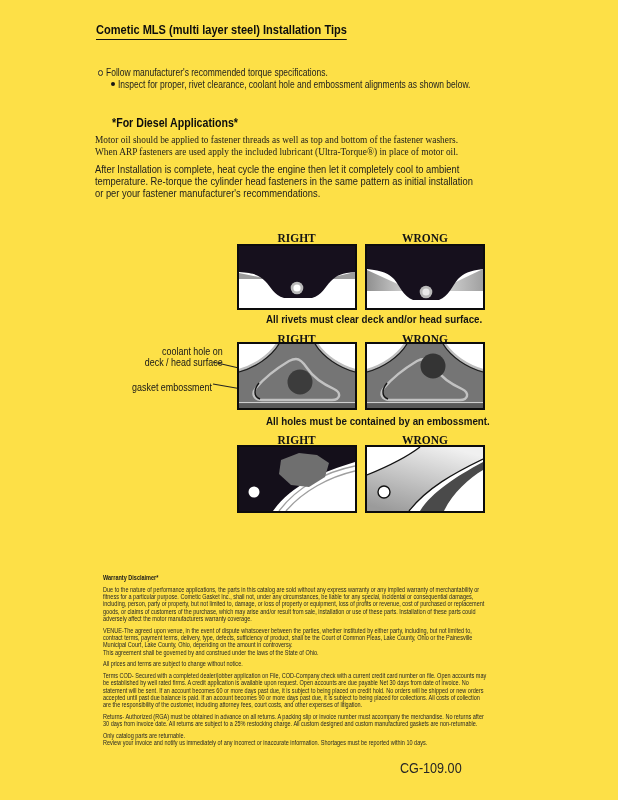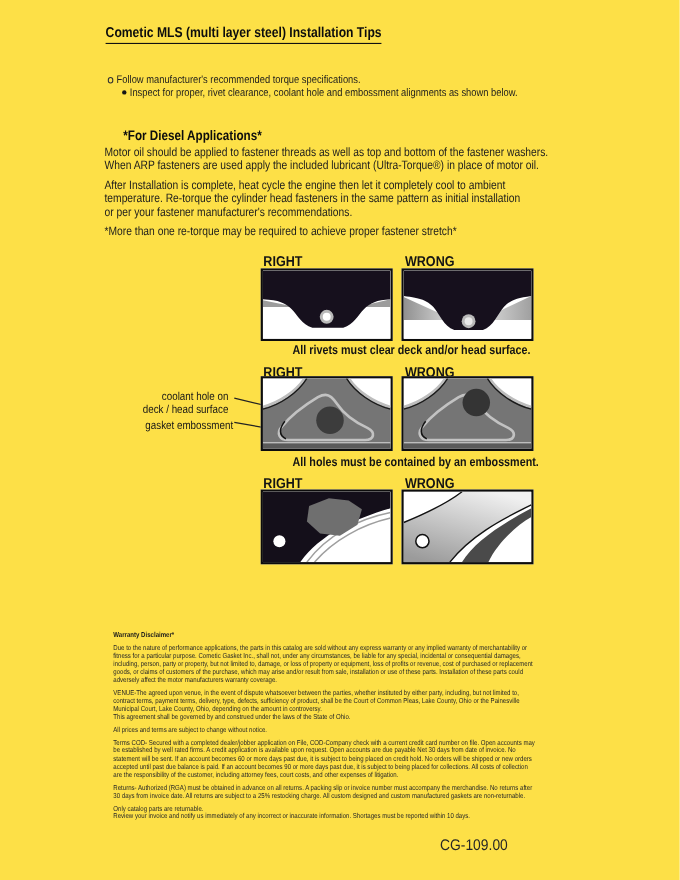--- a/index.html
+++ b/index.html
@@ -17,25 +17,25 @@
 
   .bullets{left:98px;top:45px;font-size:10px;line-height:11.9px;margin-top:22px;}
   .row{display:flex;align-items:flex-start;}
   .row .txt{white-space:nowrap;transform:scaleX(0.85);transform-origin:0 0;}
   .sub{padding-left:13px;}
   .marker-open{width:3.2px;height:3.2px;border:1px solid #333;border-radius:50%;margin:3.4px 3px 0 0;flex:none;}
   .marker-dot{width:4px;height:4px;background:#151515;border-radius:50%;margin:3.4px 3px 0 0;flex:none;}
 
   .h-diesel{left:95px;top:116px;font-size:12.5px;font-weight:bold;color:#0d0d0d;margin-left:17px;}
   .para{font-size:11px;line-height:12.2px;}
-  .p1{left:95px;top:133px;}
+  .p1{left:95px;top:133px;font-family:Liberation Serif, serif;}
   .p2{left:95px;top:163px;}
   .p3{left:95px;top:205px;}
 
-  .dg-label{width:120px;font-size:13px;font-weight:bold;color:#141414;}
+  .dg-label{width:120px;text-align:center;font-size:13px;font-weight:bold;color:#141414;font-family:Liberation Serif, serif;}
   .dg-box{width:120px;height:66px;border:2px solid #0c0c0c;box-sizing:border-box;background:#fff;}
   .dg-box svg{display:block;}
   .h68{height:68px;}
   .caption{font-size:11.5px;font-weight:bold;color:#141414;line-height:11.3px;margin-left:28px;}
 
   .ann{font-size:10.5px;line-height:11px;color:#161616;text-align:right;width:124px;}
 
   .legal{left:103px;top:574px;font-size:6.5px;line-height:7.35px;color:#262626;}
   .legal-inner{width:487px;transform:scaleX(0.85);transform-origin:0 0;}
   .legal-inner p{margin:0 0 4.3px 0;white-space:pre-line;}
@@ -68,23 +68,20 @@
     <span class="sx">*For Diesel Applications*</span>
   </div>
   <div class="abs para p1">
     <span class="sx">Motor oil should be applied to fastener threads as well as top and bottom of the fastener washers.
 When ARP fasteners are used apply the included lubricant (Ultra-Torque®) in place of motor oil.</span>
   </div>
   <div class="abs para p2">
     <span class="sx">After Installation is complete, heat cycle the engine then let it completely cool to ambient
 temperature. Re-torque the cylinder head fasteners in the same pattern as initial installation
 or per your fastener manufacturer's recommendations.</span>
-  </div>
-  <div class="abs para p3">
-    <span class="sx">*More than one re-torque may be required to achieve proper fastener stretch*</span>
   </div>
 
   <div class="abs dg-label" style="left:237px;top:230px;">
     <span class="sxc">RIGHT</span>
   </div>
   <div class="abs dg-label" style="left:365px;top:230px;">
     <span class="sxc">WRONG</span>
   </div>
 
   <div class="abs dg-box" style="left:237px;top:244px;">
@@ -122,21 +119,21 @@
     <span class="sx">All rivets must clear deck and/or head surface.</span>
   </div>
 
   <div class="abs dg-label" style="left:237px;top:331px;">
     <span class="sxc">RIGHT</span>
   </div>
   <div class="abs dg-label" style="left:365px;top:331px;">
     <span class="sxc">WRONG</span>
   </div>
 
-  <div class="abs ann" style="left:84px;top:346px;margin-top:10px;">
+  <div class="abs ann" style="left:99px;top:346px;">
     <span class="sxr">coolant hole on
 deck / head surface</span>
   </div>
   <div class="abs ann" style="left:88px;top:382px;">
     <span class="sxr">gasket embossment</span>
   </div>
   <svg class="abs" style="left:210px;top:355px;" width="90" height="45" viewBox="0 0 90 45">
     <line x1="3" y1="7" x2="80" y2="25" stroke="#222222" stroke-width="1.1"></line>
     <line x1="3" y1="29" x2="55" y2="38" stroke="#222222" stroke-width="1.1"></line>
   </svg>

